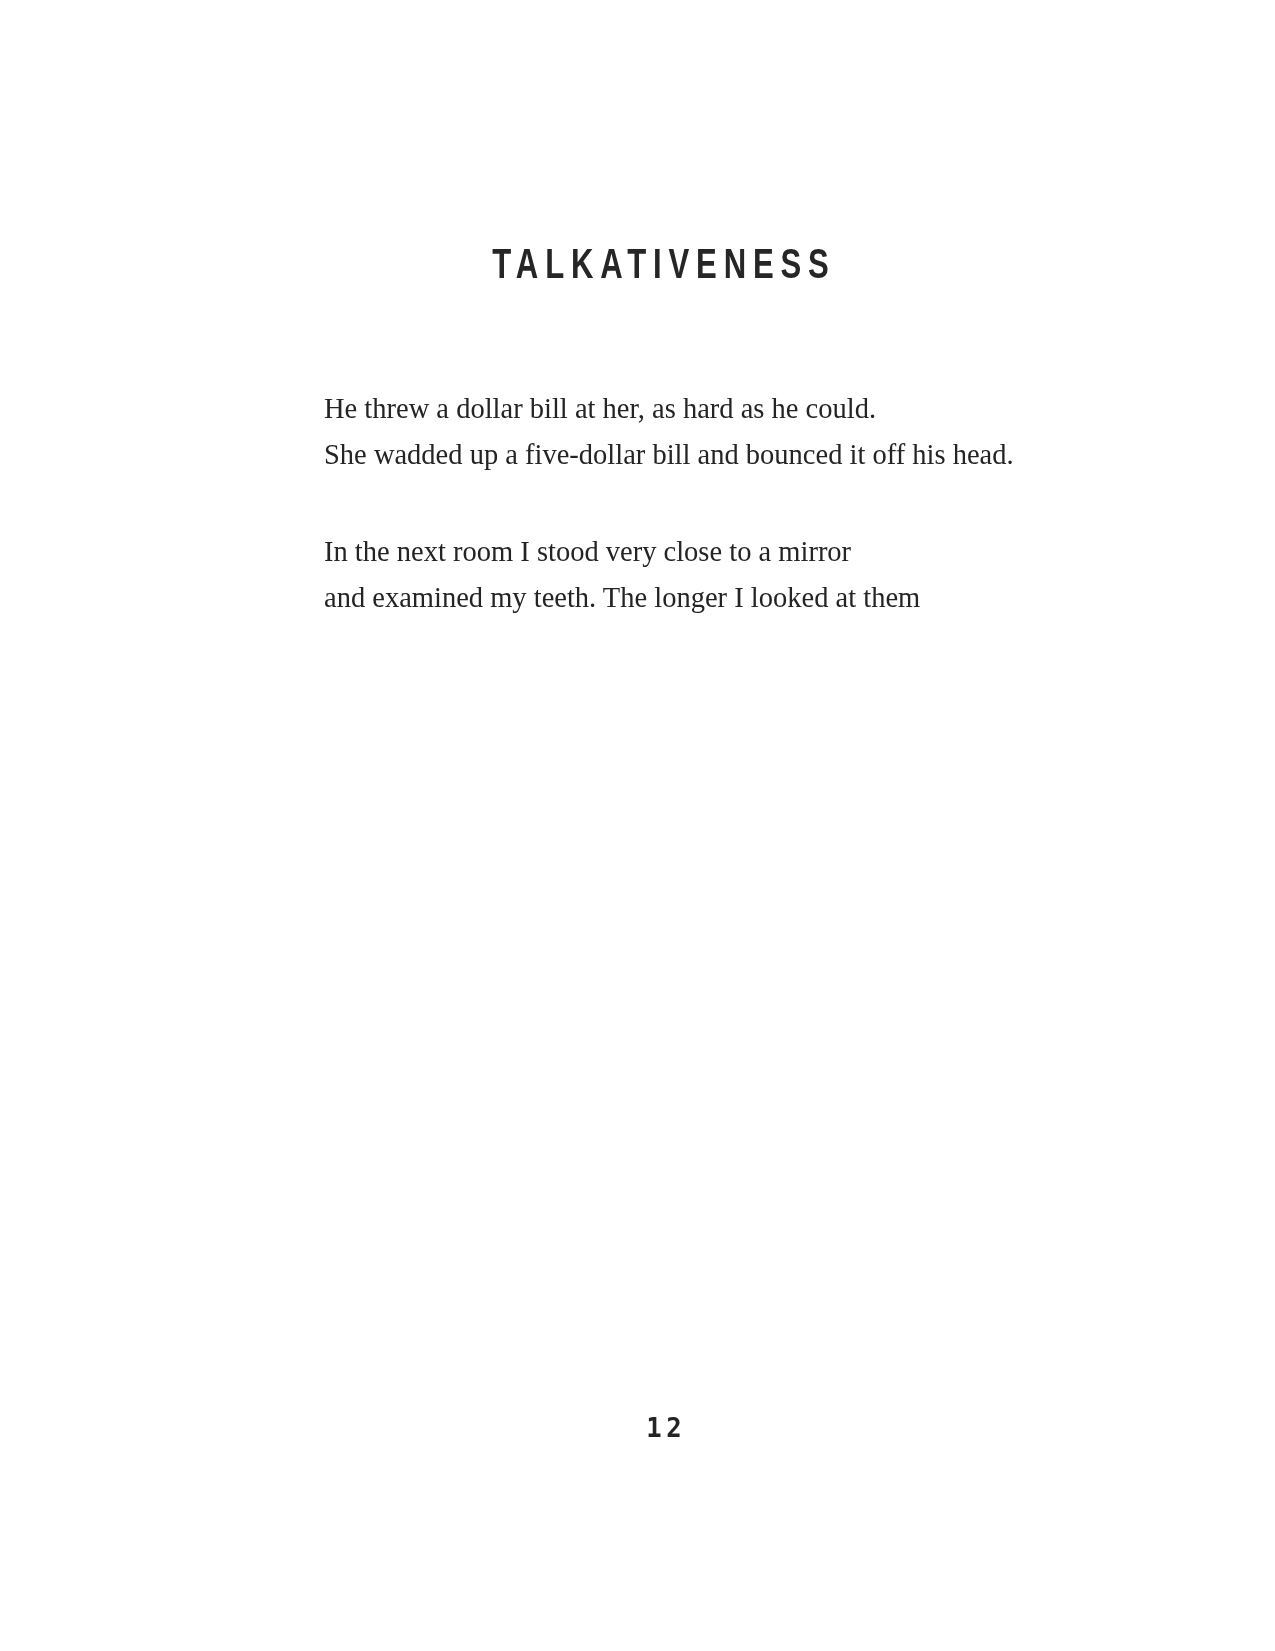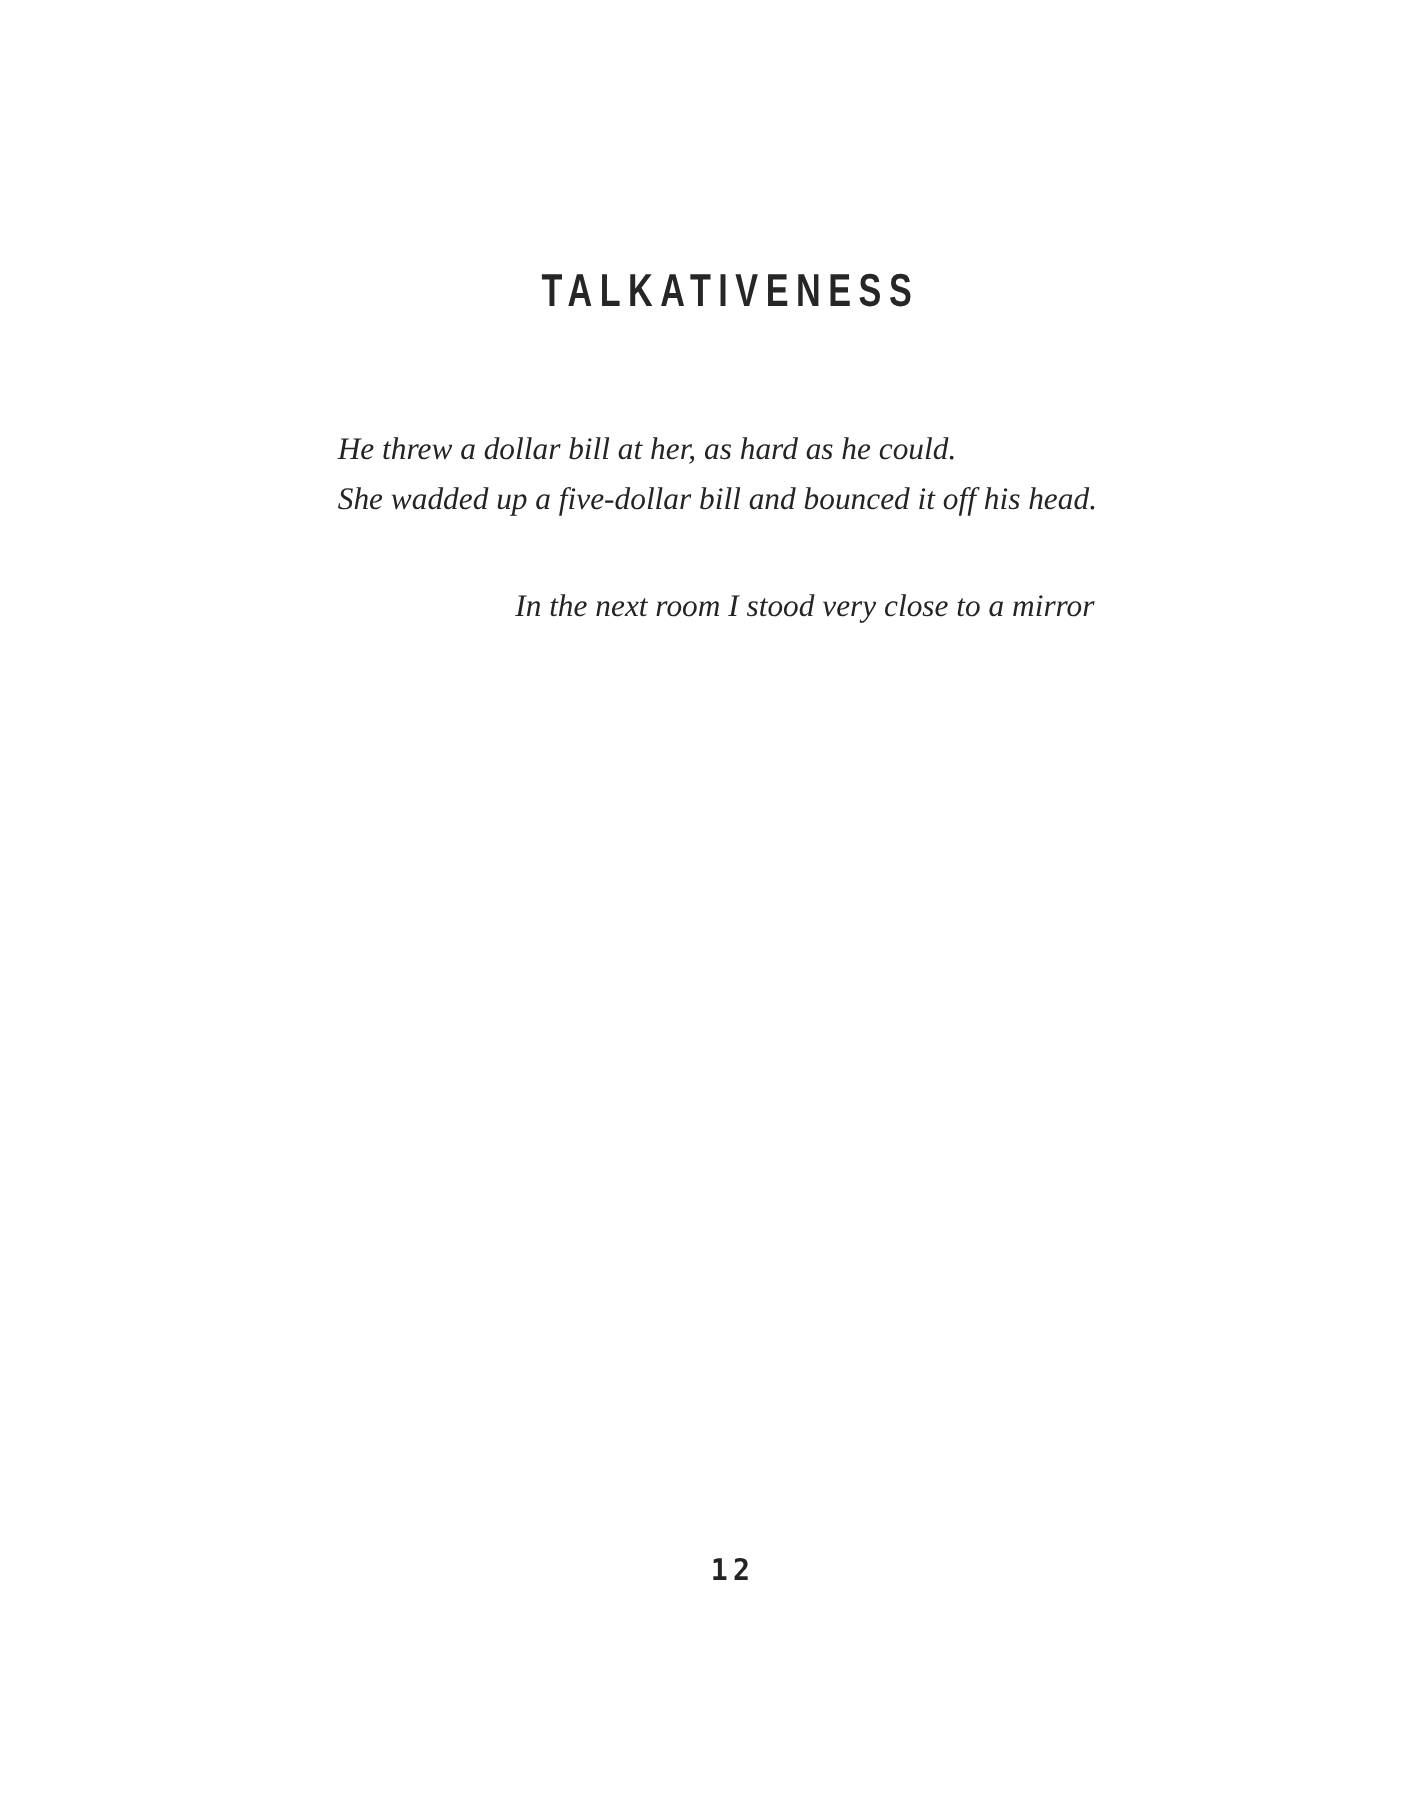--- a/index.html
+++ b/index.html
@@ -32,28 +32,27 @@
     line-height: 42px;
     letter-spacing: 0.22em;
     color: var(--title);
     transform: scaleX(0.74);
     transform-origin: 50% 50%;
     white-space: nowrap;
   }
   .poem {
     position: absolute;
     top: 386px;
-    left: 307px;
+    left: 324px;
     width: 688px;
     font-size: 28.5px;
     line-height: 45.7px;
     color: var(--text);
-    font-style: italic;
   }
-  .stanza + .stanza { margin-top: 52px; text-align: right; }
+  .stanza + .stanza { margin-top: 52px; }
   .poem p {
     white-space: nowrap;
   }
   .page-number {
     position: absolute;
     top: 1412px;
     left: 320px;
     width: 688px;
     text-align: center;
     font-family: "DejaVu Sans Mono", monospace;
@@ -76,19 +75,20 @@
 
   <div class="poem">
 
     <div class="stanza">
       <p>He threw a dollar bill at her, as hard as he could.</p>
       <p>She wadded up a five-dollar bill and bounced it off his head.</p>
     </div>
 
     <div class="stanza">
       <p>In the next room I stood very close to a mirror</p>
+      <p>and examined my teeth. The longer I looked at them</p>
     </div>
 
   </div>
 
   <div class="page-number">12</div>
 
 </div>
 
 </body></html>

